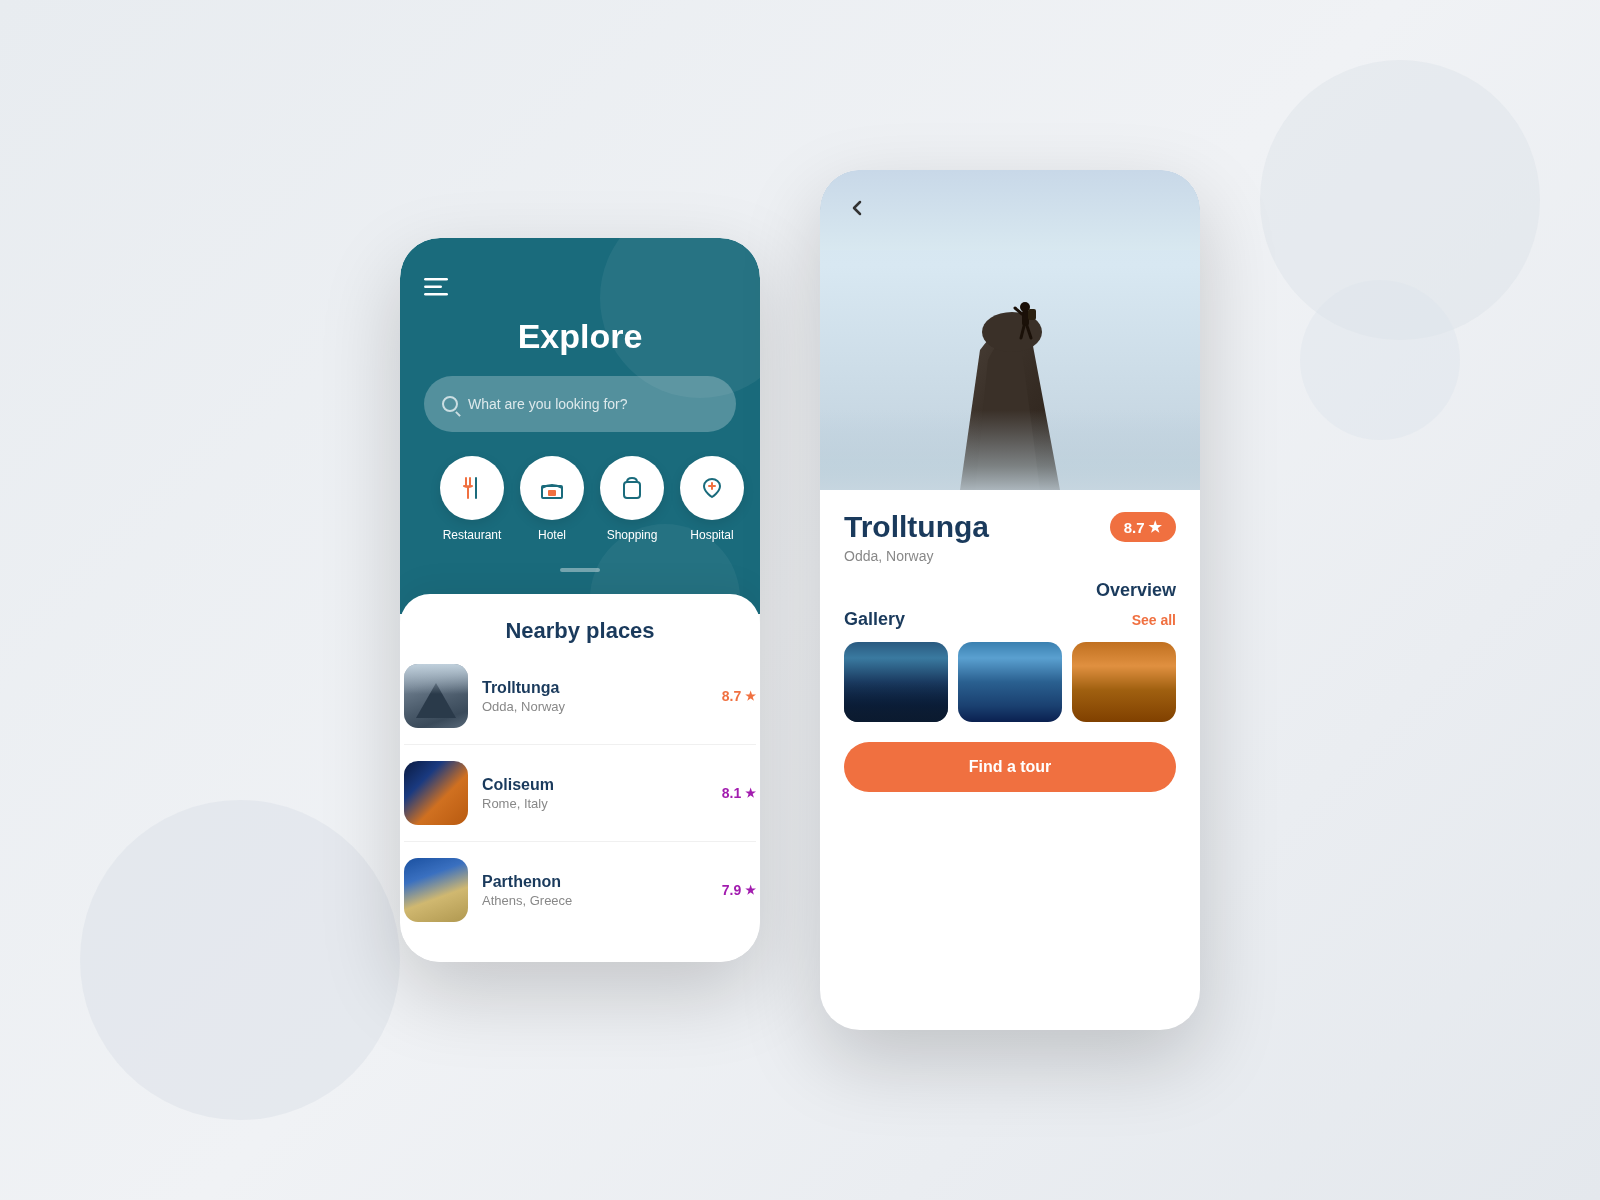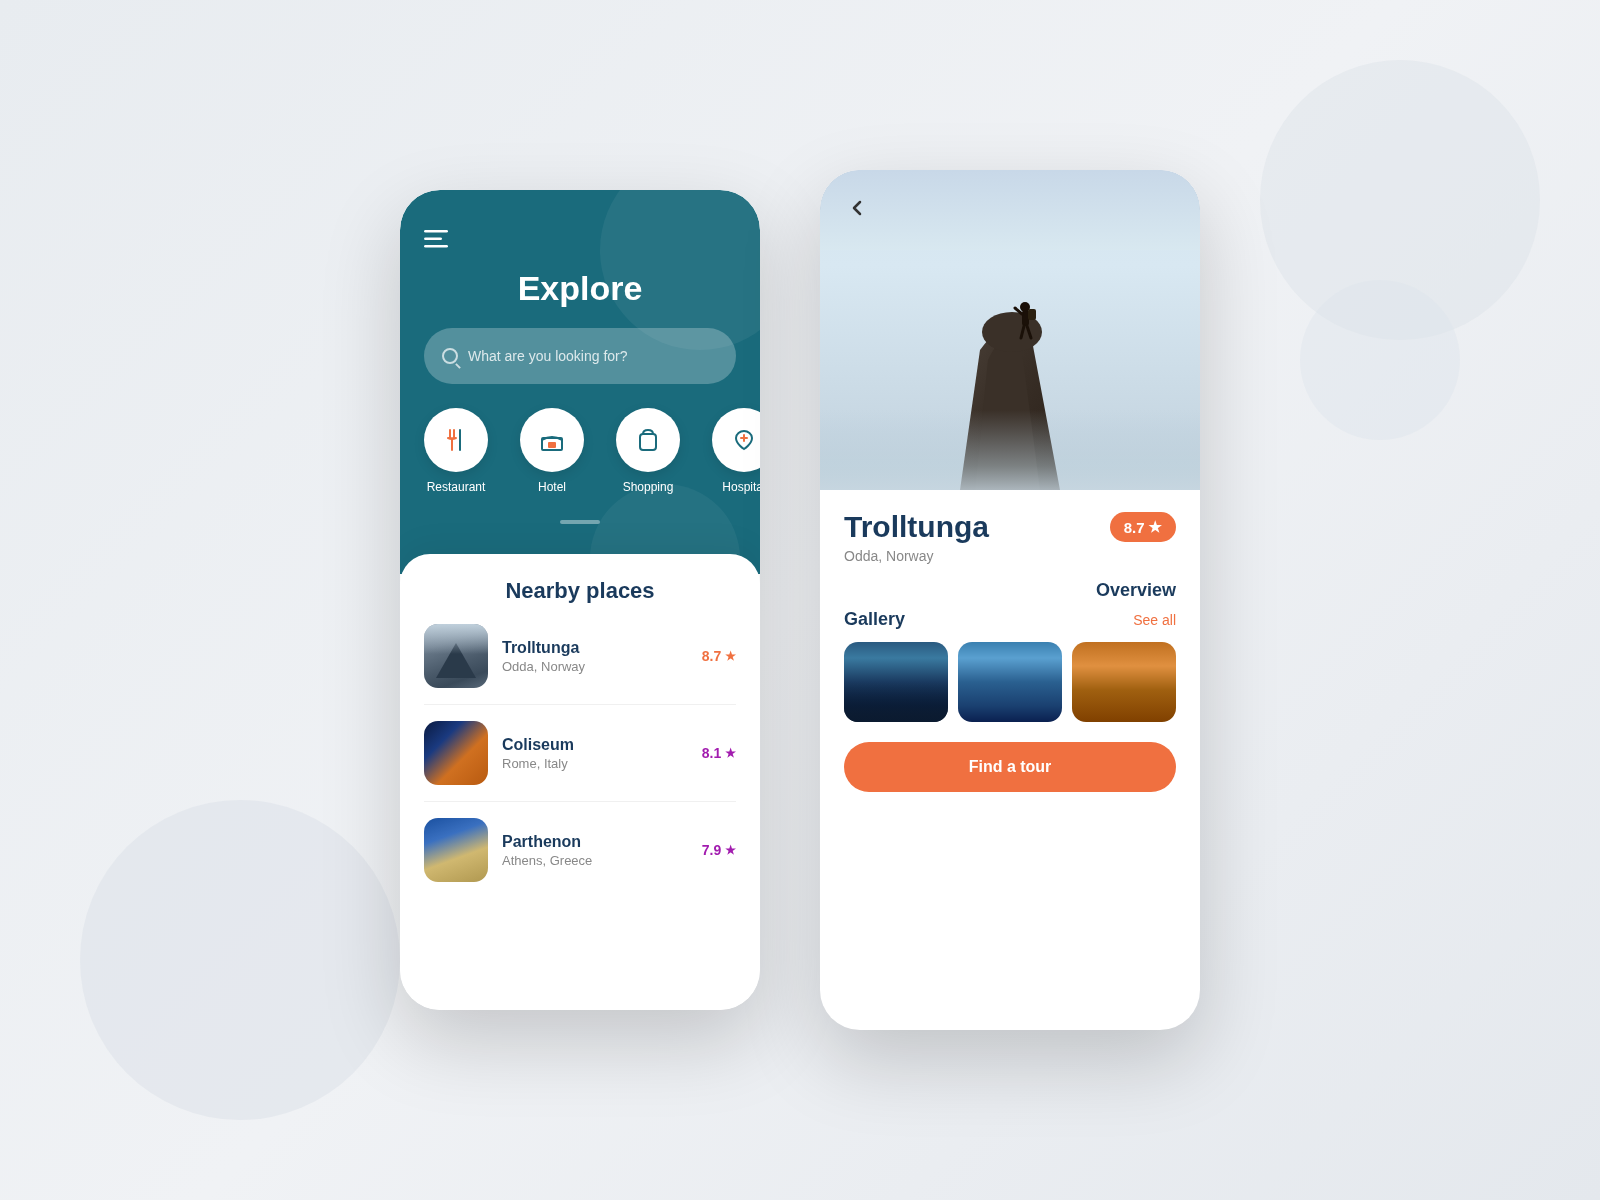--- a/index.html
+++ b/index.html
@@ -58,21 +58,21 @@
     
     .phone {
       border-radius: 40px;
       overflow: hidden;
       box-shadow: 0 30px 80px rgba(0,0,0,0.18);
       position: relative;
     }
 
     .phone-1 {
       width: 360px;
-      height: 820px;
+      height: 724px;
       background: #fff;
       display: flex;
       flex-direction: column;
     }
 
     .phone-1-header {
       background: #1a6b7c;
       padding: 40px 24px 50px;
       position: relative;
       border-radius: 40px 40px 0 0;
@@ -142,23 +142,24 @@
       bottom: -5px;
       right: -5px;
       width: 6px;
       height: 2px;
       background: rgba(255,255,255,0.7);
       transform: rotate(45deg);
     }
 
     .categories-row {
       display: flex;
-      gap: 32px;
+      gap: 16px;
       margin-top: 24px;
       padding-bottom: 10px;
+      margin-left: 16px;
     }
 
     .category-item {
       display: flex;
       flex-direction: column;
       align-items: center;
       gap: 8px;
     }
 
     .category-circle {
@@ -187,21 +188,21 @@
       height: 4px;
       background: rgba(255,255,255,0.4);
       border-radius: 2px;
       margin: 16px auto 0;
     }
 
     
     .nearby-section {
       background: #fff;
       flex: 1;
-      padding: 24px 24px;
+      padding: 24px 4px;
       border-radius: 30px 30px 40px 40px;
       margin-top: -20px;
       position: relative;
       z-index: 2;
       box-shadow: 0 -10px 30px rgba(0,0,0,0.05);
     }
 
     .nearby-title {
       font-size: 22px;
       font-weight: 700;
@@ -368,21 +369,21 @@
     .gallery-title {
       font-size: 18px;
       font-weight: 700;
       color: #1a3a5c;
       text-align: right;
     }
 
     .see-all {
       color: #f07040;
       font-size: 14px;
-      font-weight: 400;
+      font-weight: 700;
       cursor: pointer;
     }
 
     .gallery-row {
       display: flex;
       gap: 10px;
       margin-bottom: 20px;
     }
 
     .gallery-thumb {

